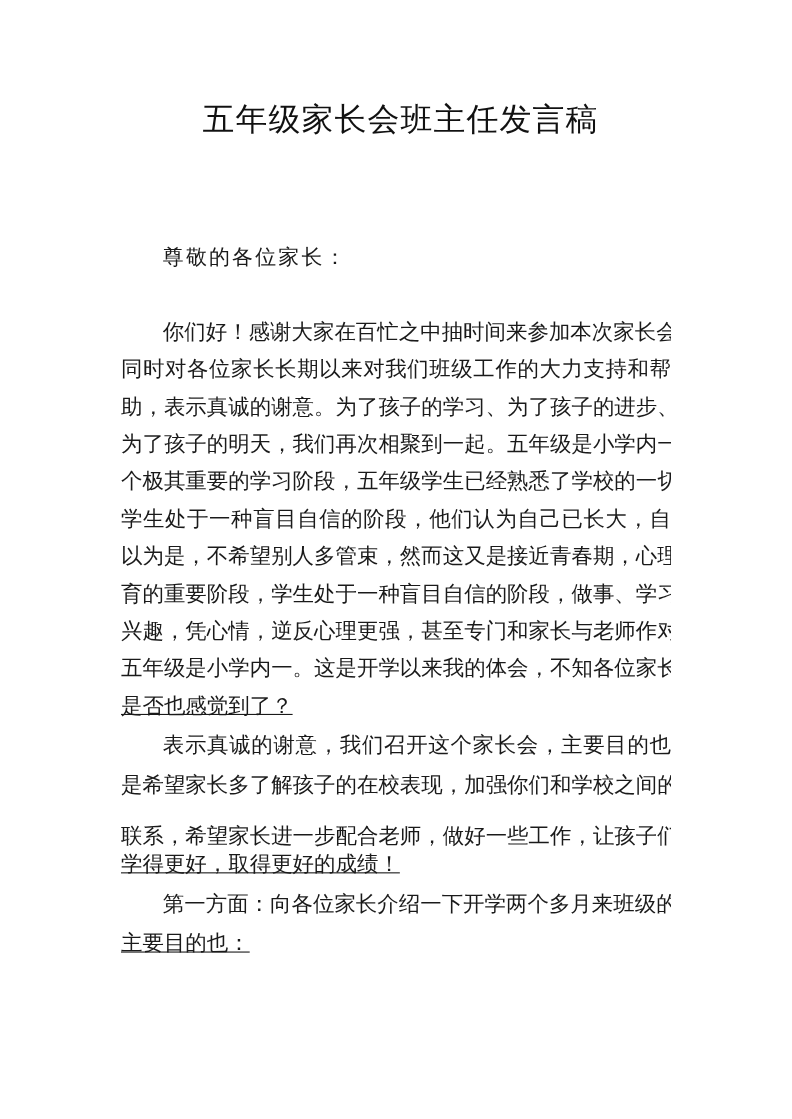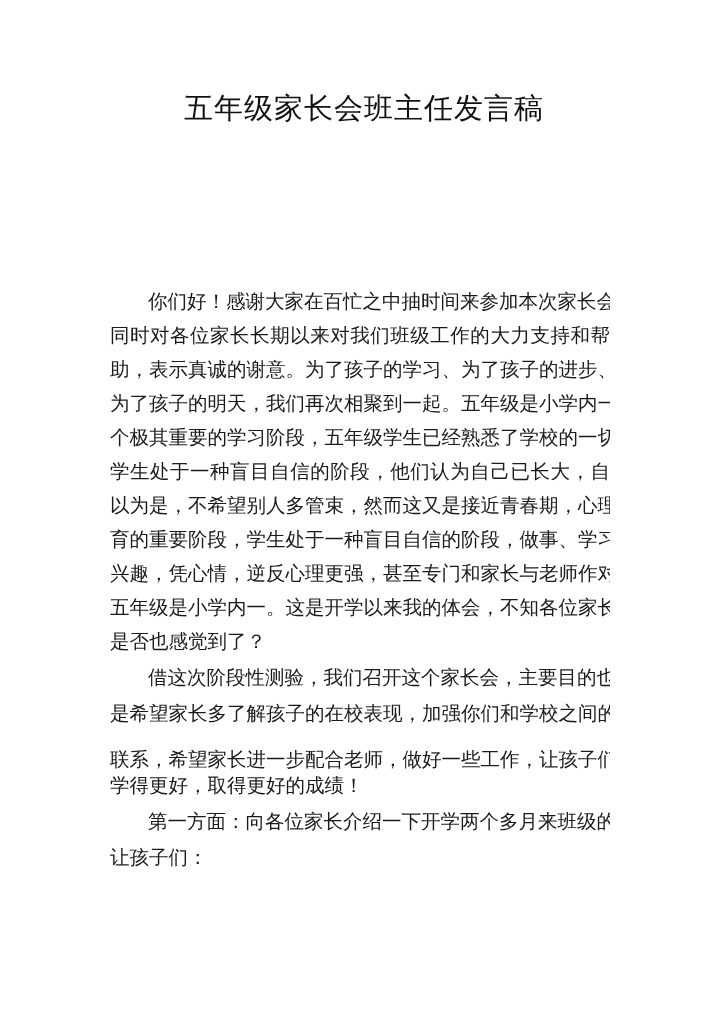--- a/index.html
+++ b/index.html
@@ -59,49 +59,51 @@
       text-align: justify;
       text-align-last: justify;
       overflow: hidden;
     }
     .line.indent {
       left: 148px;
       width: 462px;
     }
     .line.last {
       text-align-last: left;
+      text-decoration: underline;
     }
   </style>
 </head>
 <body>
 
 <div class="page">
 
   <h1 class="title">五年级家长会班主任发言稿</h1>
 
+  <div class="salutation">尊敬的各位家长：</div>
 
   <div>
     <div class="line indent" style="top:285px">你们好！感谢大家在百忙之中抽时间来参加本次家长会，</div>
     <div class="line" style="top:319px">同时对各位家长长期以来对我们班级工作的大力支持和帮</div>
     <div class="line" style="top:353px">助，表示真诚的谢意。为了孩子的学习、为了孩子的进步、</div>
     <div class="line" style="top:387px">为了孩子的明天，我们再次相聚到一起。五年级是小学内一</div>
     <div class="line" style="top:421px">个极其重要的学习阶段，五年级学生已经熟悉了学校的一切，</div>
     <div class="line" style="top:455px">学生处于一种盲目自信的阶段，他们认为自己已长大，自</div>
     <div class="line" style="top:489px">以为是，不希望别人多管束，然而这又是接近青春期，心理发</div>
     <div class="line" style="top:523px">育的重要阶段，学生处于一种盲目自信的阶段，做事、学习凭</div>
     <div class="line" style="top:557px">兴趣，凭心情，逆反心理更强，甚至专门和家长与老师作对，</div>
     <div class="line" style="top:591px">五年级是小学内一。这是开学以来我的体会，不知各位家长</div>
     <div class="line last" style="top:625px">是否也感觉到了？</div>
   </div>
 
   <div>
-    <div class="line indent" style="top:661px">借这次阶段性测验，我们召开这个家长会，主要目的也</div>
+    <div class="line indent" style="top:661px">表示真诚的谢意，我们召开这个家长会，主要目的也</div>
     <div class="line" style="top:697px">是希望家长多了解孩子的在校表现，加强你们和学校之间的</div>
     <div class="line" style="top:743px">联系，希望家长进一步配合老师，做好一些工作，让孩子们</div>
     <div class="line last" style="top:769px">学得更好，取得更好的成绩！</div>
   </div>
 
   <div>
     <div class="line indent" style="top:805px">第一方面：向各位家长介绍一下开学两个多月来班级的</div>
-    <div class="line last" style="top:841px">让孩子们：</div>
+    <div class="line last" style="top:841px">主要目的也：</div>
   </div>
 
 </div>
 
 </body></html>

